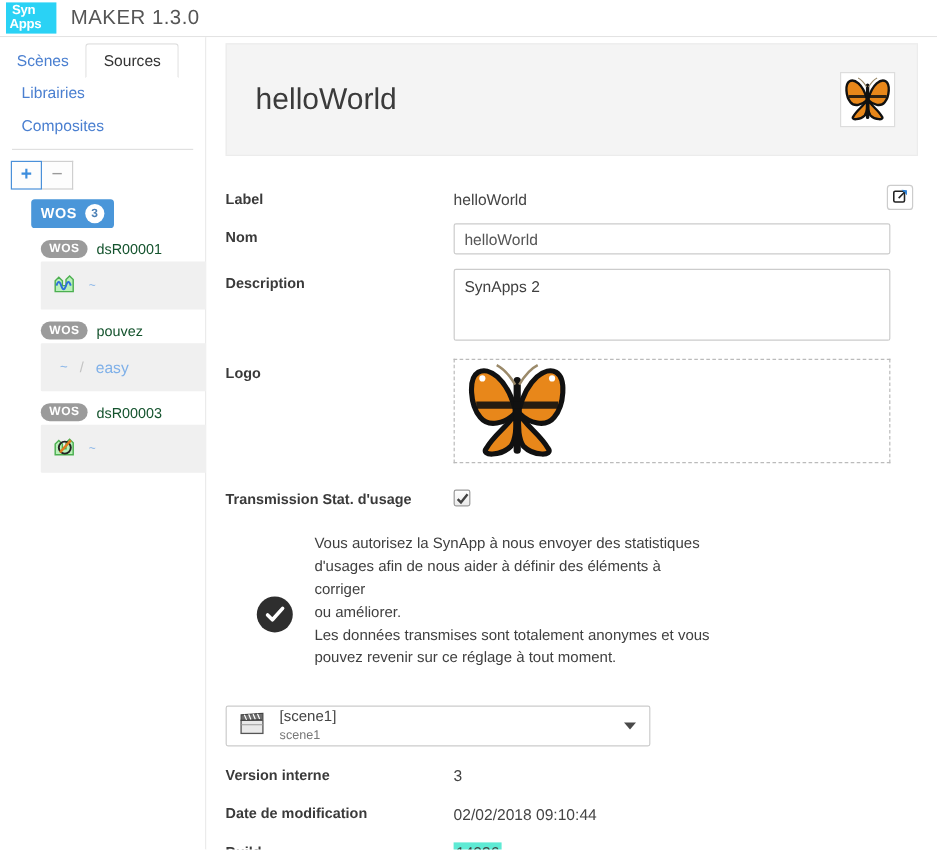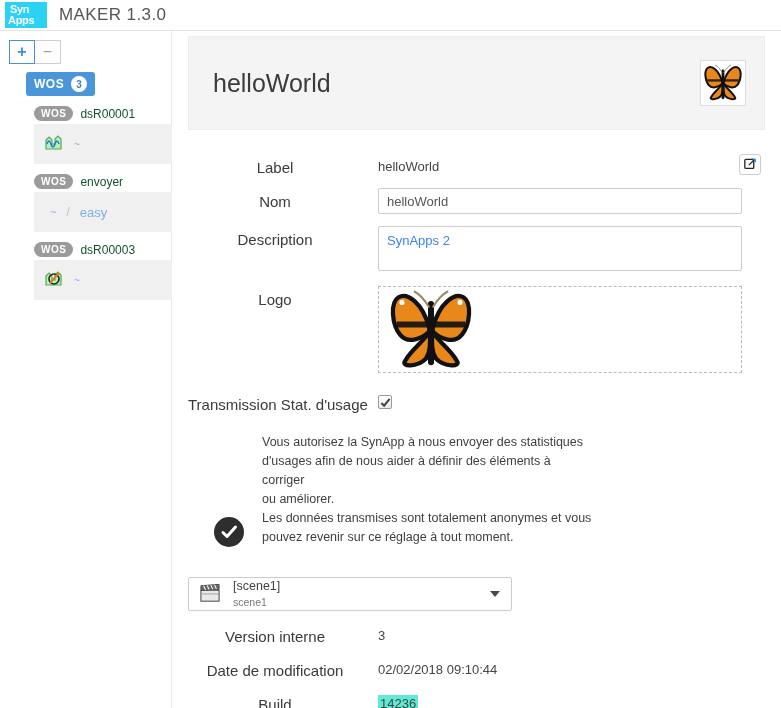--- a/index.html
+++ b/index.html
@@ -248,24 +248,24 @@
     padding-left: 16px;
     padding-right: 16px;
   }
   .frow {
     display: flex;
     align-items: flex-start;
     margin-bottom: 12px;
   }
   .flabel {
     width: 190px;
-    text-align: center;
+    text-align: left;
     padding-right: 16px;
-    font-size: 15px;
-    font-weight: normal;
+    font-size: 12px;
+    font-weight: bold;
     color: #3a3a3a;
     box-sizing: border-box;
     padding-top: 5px;
     white-space: nowrap;
   }
   .fval {
     flex: 1;
     position: relative;
   }
   .static-val {
@@ -296,25 +296,25 @@
     font-size: 13px;
     color: #555555;
     padding: 0 8px;
     box-sizing: border-box;
     border-radius: 2px;
     background: #ffffff;
     outline: none;
   }
   textarea.txta {
     width: 364px;
-    height: 45px;
+    height: 60px;
     border: 1px solid #cccccc;
     font-family: "Liberation Sans", sans-serif;
     font-size: 13px;
-    color: #3b82f6;
+    color: #404040;
     padding: 6px 8px;
     box-sizing: border-box;
     border-radius: 2px;
     resize: none;
     background: #ffffff;
     outline: none;
   }
   .dropzone {
     width: 364px;
     height: 87px;
@@ -333,21 +333,21 @@
     display: inline-flex;
     align-items: center;
     justify-content: center;
     box-sizing: border-box;
     cursor: pointer;
     border-radius: 2px;
     margin-top: 4px;
   }
   .notice {
     display: flex;
-    align-items: flex-end;
+    align-items: center;
     margin-top: 20px;
     margin-left: 26px;
   }
   .notice-badge {
     width: 30px;
     height: 30px;
     border-radius: 50%;
     background: #2e2e2e;
     display: flex;
     align-items: center;
@@ -356,21 +356,21 @@
     margin-top: 22px;
   }
   .notice-text {
     margin-left: 18px;
     font-size: 12.5px;
     line-height: 19px;
     color: #3f3f3f;
     max-width: 330px;
   }
   .select-box {
-    width: 324px;
+    width: 354px;
     height: 34px;
     border: 1px solid #cccccc;
     border-radius: 2px;
     background: #ffffff;
     display: flex;
     align-items: center;
     padding: 0 8px 0 10px;
     box-sizing: border-box;
     cursor: pointer;
     position: relative;
@@ -401,20 +401,31 @@
     <div class="logo-line1">Syn</div>
     <div class="logo-line2">Apps</div>
   </div>
   <div class="app-title">MAKER 1.3.0</div>
 </div>
 
 <div class="body-wrap">
 
   <div class="sidebar">
 
+    <div class="tabs">
+      <div class="tab-row">
+        <div class="tab">Scènes</div>
+        <div class="tab active">Sources</div>
+      </div>
+      <div class="tab-stack">
+        <div class="tab-item">Librairies</div>
+        <div class="tab-item">Composites</div>
+      </div>
+      <div class="sidebar-divider"></div>
+    </div>
 
     <div class="btn-row">
       <div class="sq-btn primary">+</div>
       <div class="sq-btn minus">−</div>
     </div>
 
     <div class="tree">
 
       <div class="wos-header">
         <span>WOS</span>
@@ -435,21 +446,21 @@
             </svg>
           </span>
           <span class="tilde">~</span>
         </div>
       </div>
 
       
       <div class="tree-group">
         <div class="tree-label-row">
           <span class="wos-pill">WOS</span>
-          <span class="tree-name">envoyer</span>
+          <span class="tree-name">pouvez</span>
         </div>
         <div class="tree-card">
           <span class="tilde2">~</span>
           <span class="slash">/</span>
           <span class="easy-txt">easy</span>
         </div>
       </div>
 
       
       <div class="tree-group">

